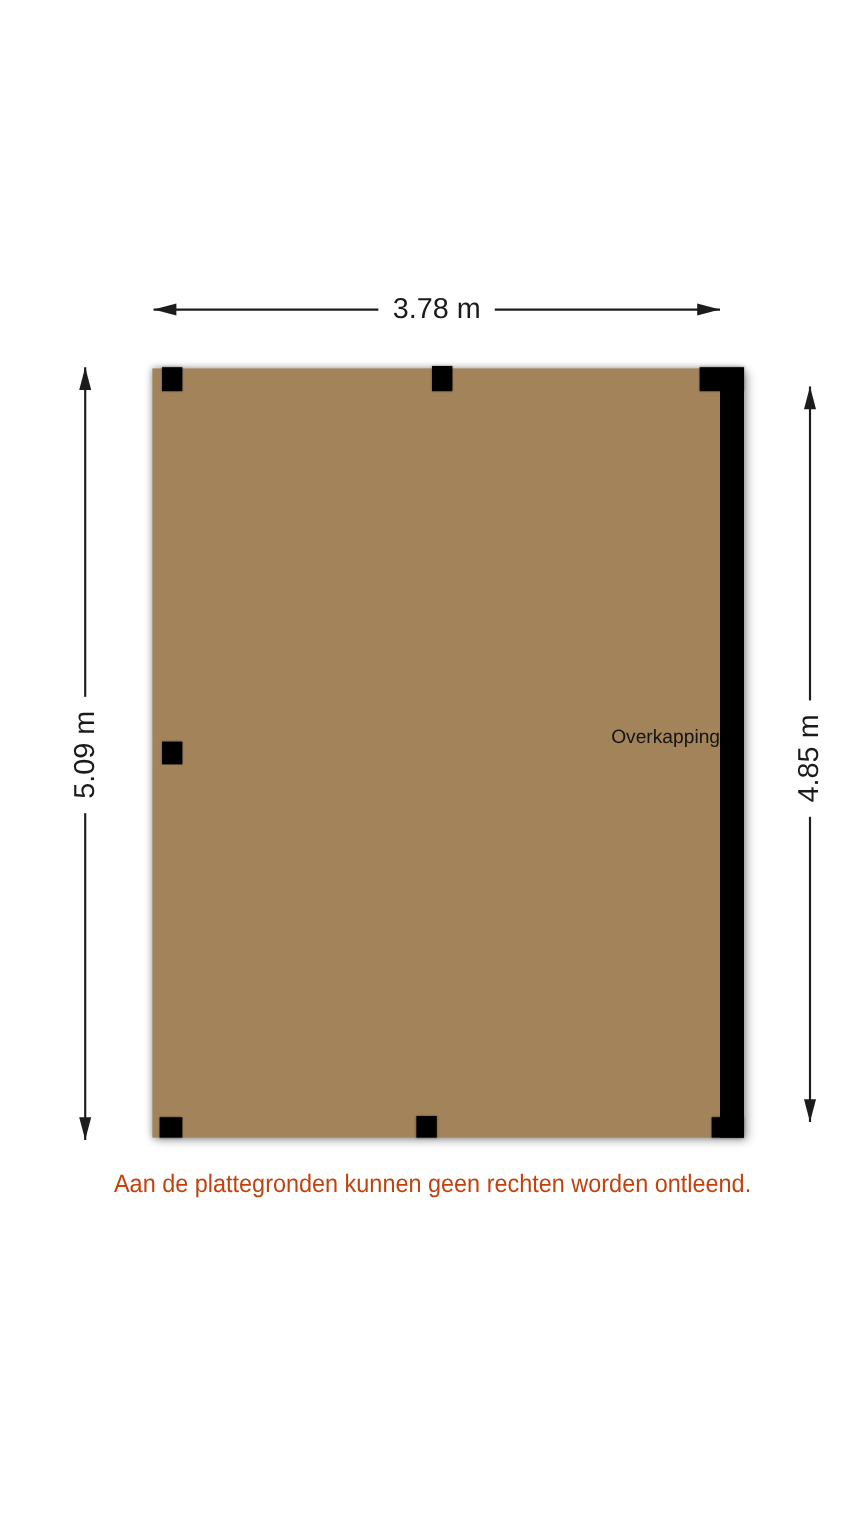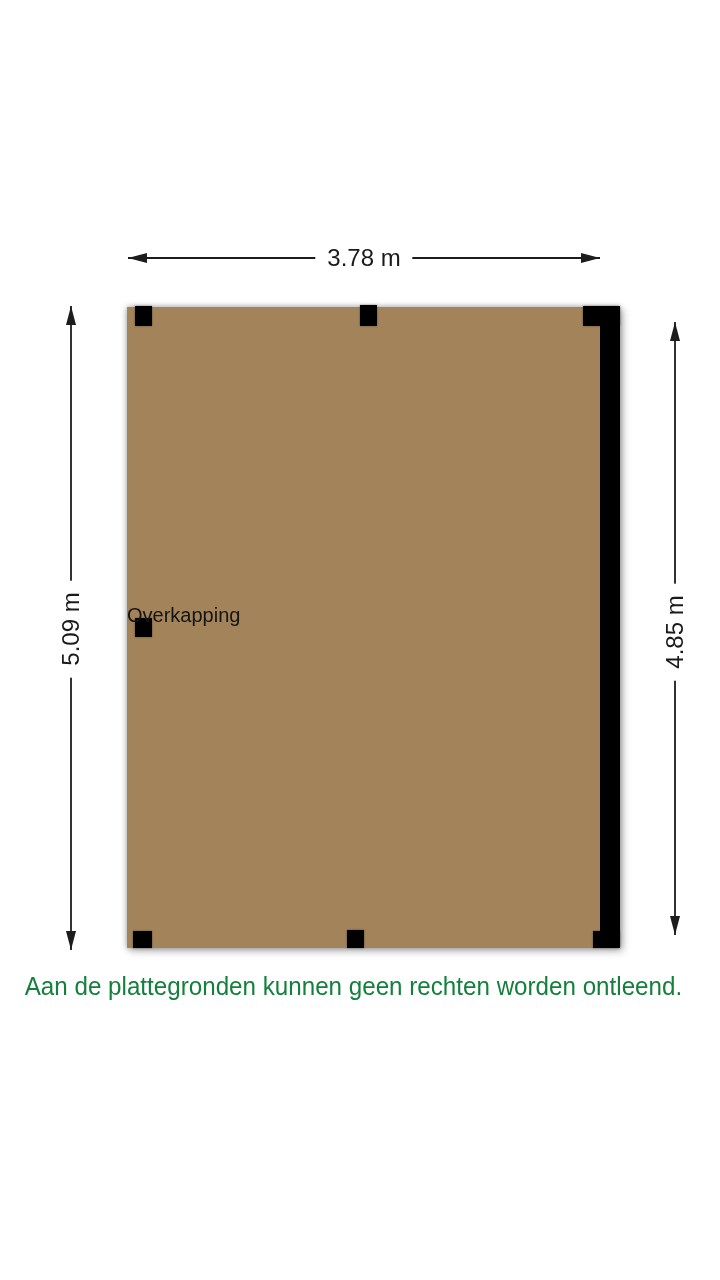--- a/index.html
+++ b/index.html
@@ -75,34 +75,34 @@
   .post.ml { left: 8px;   top: 311px;  width: 17px; height: 19px; }
   .post.bl { left: 6px;   bottom: 0;   width: 19px; height: 17px; }
   .post.bc { left: 220px; bottom: 0;   width: 17px; height: 18px; }
   .post.tr { right: 0;    top: -1px;   width: 37px; height: 20px; }
   .post.br { right: 0;    bottom: 0;   width: 27px; height: 17px; }
   .room-label {
     position: absolute;
     left: 0;
     right: 20px;
     top: 295px;
-    text-align: left;
-    font-size: 20px;
+    text-align: right;
+    font-size: 16px;
     line-height: 26px;
     color: #141414;
   }
   .footer {
     position: absolute;
     left: 0;
     top: 971px;
     width: 720px;
-    text-align: left;
-    font-size: 26px;
+    text-align: center;
+    font-size: 21px;
     line-height: 31px;
-    color: #15803d;
+    color: #c2410c;
   }
   .footer .squeeze {
     display: inline-block;
     transform: scaleX(0.93);
     white-space: nowrap;
   }
 </style>
 </head>
 <body>
 

